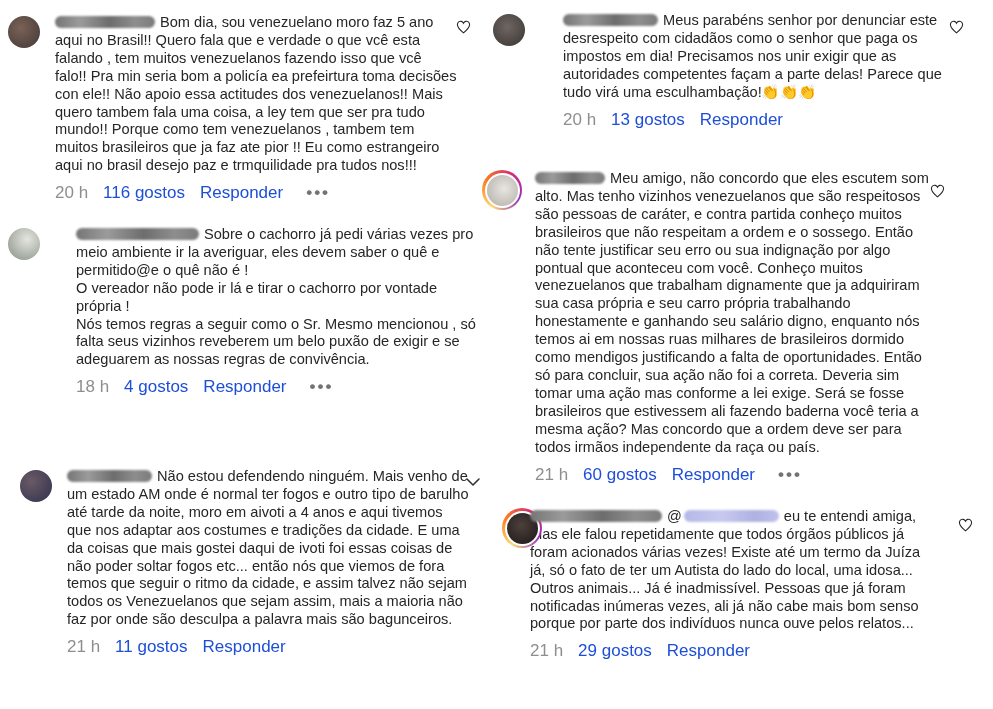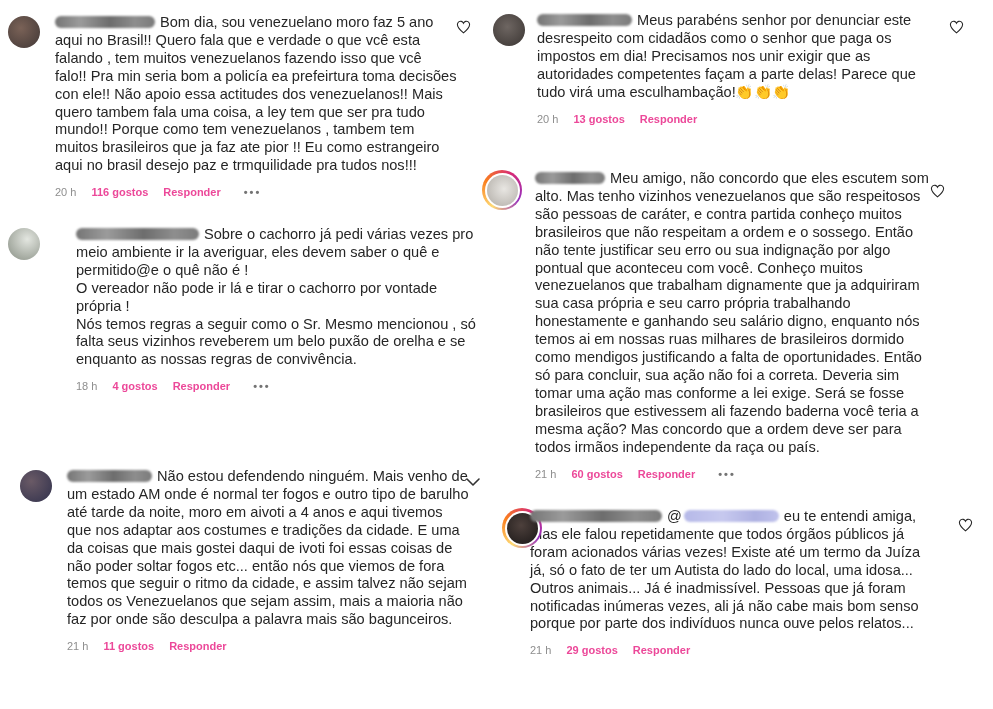--- a/index.html
+++ b/index.html
@@ -34,24 +34,24 @@
     background:linear-gradient(90deg,#757575 0%,#9b9b9b 25%,#6d6d6d 55%,#8e8e8e 80%,#7b7b7b 100%);
     filter:blur(1.1px);vertical-align:-1px;
   }
   .mblur{
     display:inline-block;height:12px;border-radius:6px;margin:0 5px 0 2px;
     background:linear-gradient(90deg,#b6b9e8 0%,#c7c9ef 40%,#aeb1e2 75%,#c0c2ec 100%);
     filter:blur(1.1px);vertical-align:-1px;
   }
   .at{color:#262626;}
   .meta{
-    margin-top:9px;font-size:11px;color:#8e8e8e;
+    margin-top:9px;font-size:17px;color:#8e8e8e;
     display:flex;align-items:center;gap:15px;
   }
-  .meta .likes,.meta .reply{font-weight:700;color:#ec4899;cursor:pointer;text-align:center;}
+  .meta .likes,.meta .reply{font-weight:400;color:#1d4ed8;cursor:pointer;text-align:center;}
   .meta .more{font-weight:700;color:#737373;letter-spacing:2px;cursor:pointer;margin-left:8px;}
   .heart{position:absolute;cursor:pointer;}
   .chev{position:absolute;cursor:pointer;}
 </style>
 </head>
 <body>
 
 <div class="comment" style="left:8px;top:14px;width:450px;">
   <div class="avatar av-l1"></div>
   <div class="content" style="margin-left:47px;width:402px;">
@@ -63,21 +63,21 @@
       <span class="more">•••</span>
     </div>
   </div>
 </div>
 
 <div class="comment" style="left:8px;top:226px;width:450px;">
   <div class="avatar av-l2"></div>
   <div class="content" style="margin-left:68px;width:402px;">
     <p><span class="ublur" style="width:123px;"></span><span>Sobre o cachorro já pedi várias vezes pro meio ambiente ir la averiguar, eles devem saber o quê e permitido@e o quê não é !</span></p>
     <p>O vereador não pode ir lá e tirar o cachorro por vontade própria !</p>
-    <p>Nós temos regras a seguir como o Sr. Mesmo mencionou , só falta seus vizinhos reveberem um belo puxão de orelha e se enquanto as nossas regras de convivência.</p>
+    <p>Nós temos regras a seguir como o Sr. Mesmo mencionou , só falta seus vizinhos reveberem um belo puxão de exigir e se adeguarem as nossas regras de convivência.</p>
     <div class="meta">
       <span class="time">18 h</span>
       <span class="likes">4 gostos</span>
       <span class="reply">Responder</span>
       <span class="more">•••</span>
     </div>
   </div>
 </div>
 
 <div class="comment" style="left:20px;top:468px;width:450px;">
@@ -87,21 +87,21 @@
     <div class="meta">
       <span class="time">21 h</span>
       <span class="likes">11 gostos</span>
       <span class="reply">Responder</span>
     </div>
   </div>
 </div>
 
 <div class="comment" style="left:493px;top:12px;width:454px;">
   <div class="avatar av-r1"></div>
-  <div class="content" style="margin-left:44px;width:404px;">
+  <div class="content" style="margin-left:70px;width:404px;">
     <p><span class="ublur" style="width:95px;"></span><span>Meus parabéns senhor por denunciar este desrespeito com cidadãos como o senhor que paga os impostos em dia! Precisamos nos unir exigir que as autoridades competentes façam a parte delas! Parece que tudo virá uma esculhambação!👏👏👏</span></p>
     <div class="meta">
       <span class="time">20 h</span>
       <span class="likes">13 gostos</span>
       <span class="reply">Responder</span>
     </div>
   </div>
 </div>
 
 <div class="comment" style="left:482px;top:170px;width:460px;">

